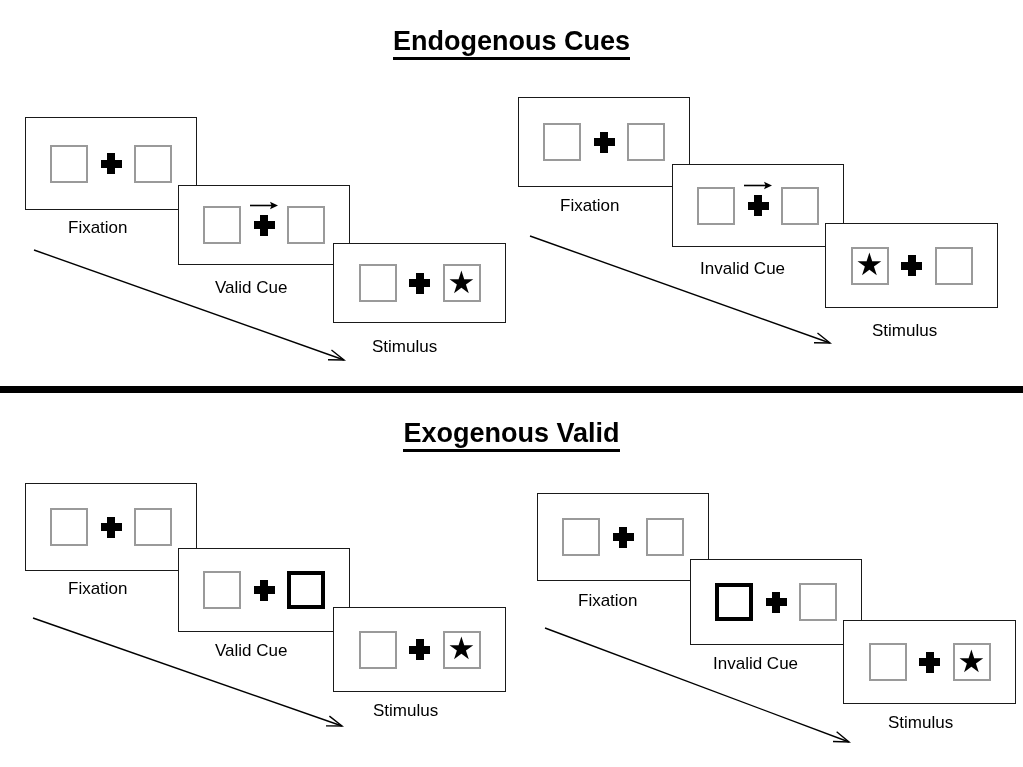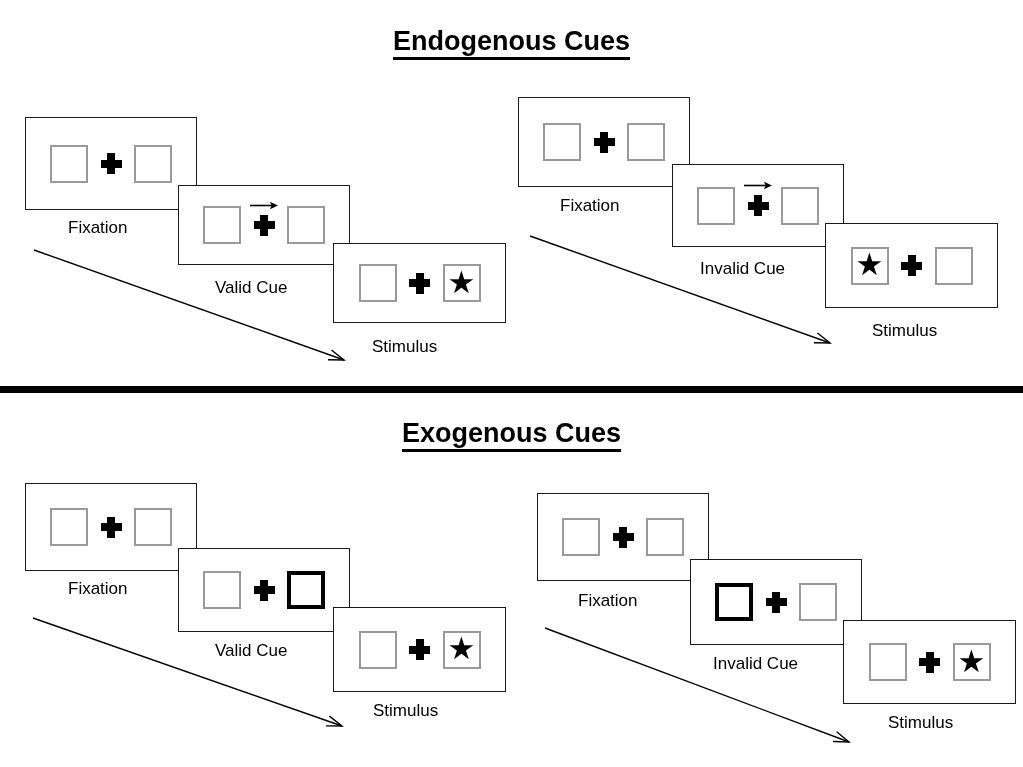--- a/index.html
+++ b/index.html
@@ -145,21 +145,21 @@
 </head>
 <body>
 
 <div class="section-title" style="top:26px;">
   <span>Endogenous Cues</span>
 </div>
 
 <div class="divider" style="top:386px;"></div>
 
 <div class="section-title" style="top:418px;">
-  <span>Exogenous Cues</span>
+  <span>Exogenous Valid</span>
 </div>
 
 <div id="panels-root">
     <div class="time-arrow" style="left: 34px; top: 250px;">
       <svg width="334" height="134">
         <line x1="0" y1="0" x2="310" y2="110" stroke="#000" stroke-width="1.4"></line>
         <polyline points="294.0009642896729,109.82434027303641 310,110 297.46858601620704,100.0519517709855" fill="none" stroke="#000" stroke-width="1.4"></polyline>
       </svg>
     </div>
     <div class="frame" style="left: 25px; top: 117px; width: 172px; height: 93px;">

